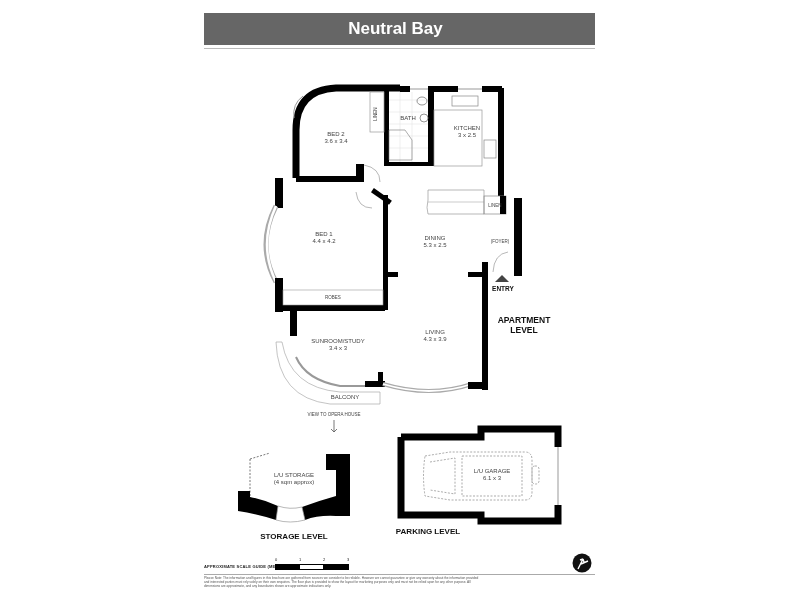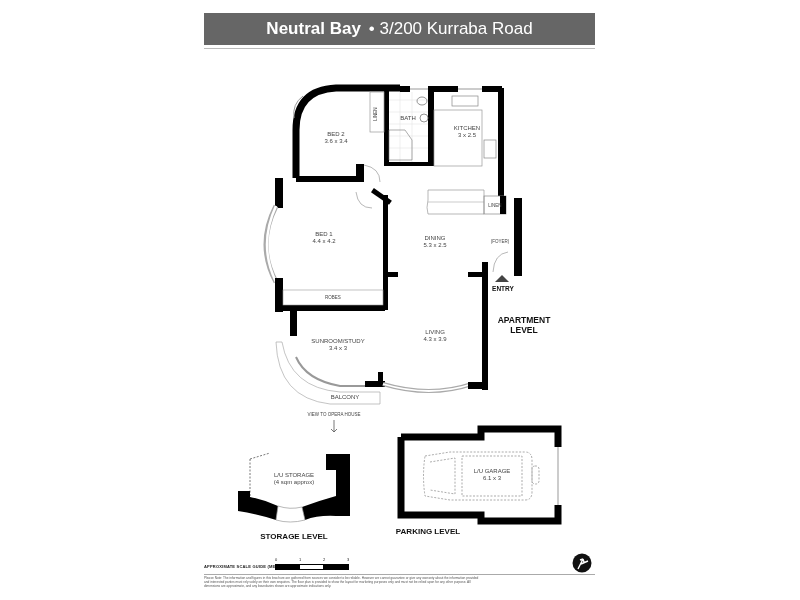--- a/index.html
+++ b/index.html
@@ -21,21 +21,20 @@
   .scale-nums span { position: absolute; top: 557px; font-size: 4px; color: #222; }
   .footer-rule { position: absolute; left: 204px; top: 574px; width: 391px; height: 1px; background: #aaa; }
   .disclaimer { position: absolute; left: 204px; top: 576px; width: 280px; font-size: 3.2px; line-height: 4.2px; color: #555; }
   .logo { position: absolute; left: 572px; top: 553px; width: 20px; height: 20px; }
 </style>
 </head>
 <body>
 
 <div class="header-bar">
   <span class="loc">Neutral Bay</span>
-  <span class="addr">• 3/200 Kurraba Road</span>
 </div>
 <div class="header-rule"></div>
 
 <svg class="plan" width="800" height="600" viewBox="0 0 800 600">
 
   <g>
 
     <path d="M 296 178 L 296 130 Q 296 90 336 88 L 400 88" fill="none" stroke="#000" stroke-width="7"></path>
     <path d="M 303 96 Q 292 104 294 118" fill="none" stroke="#999" stroke-width="1"></path>
 

